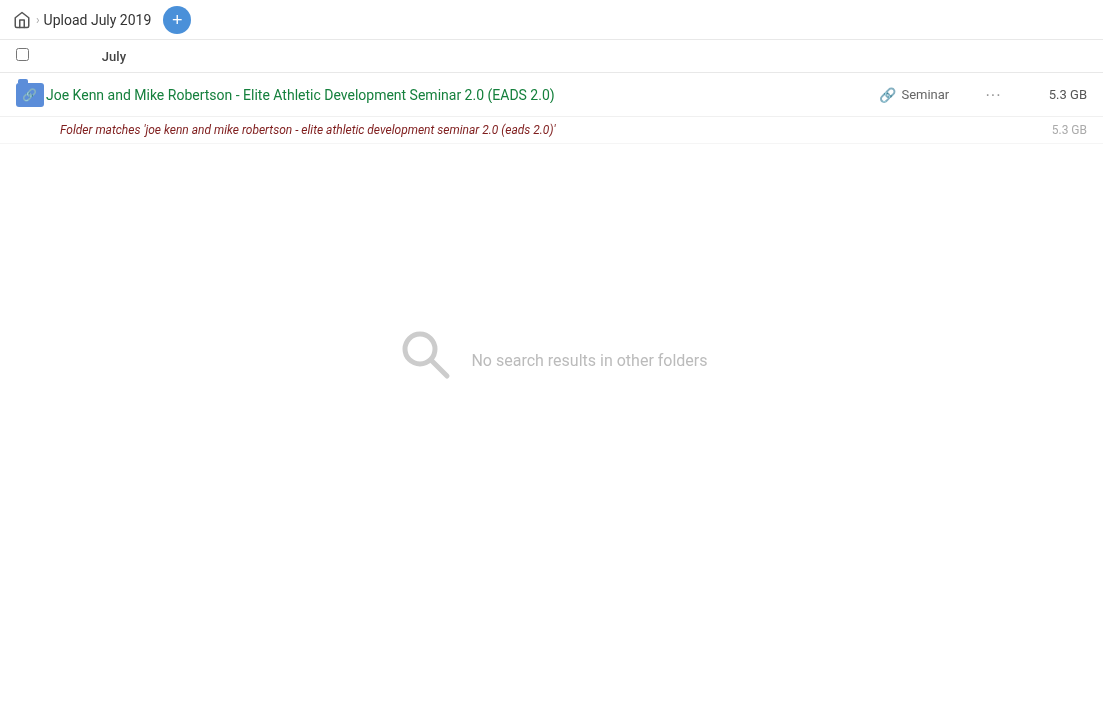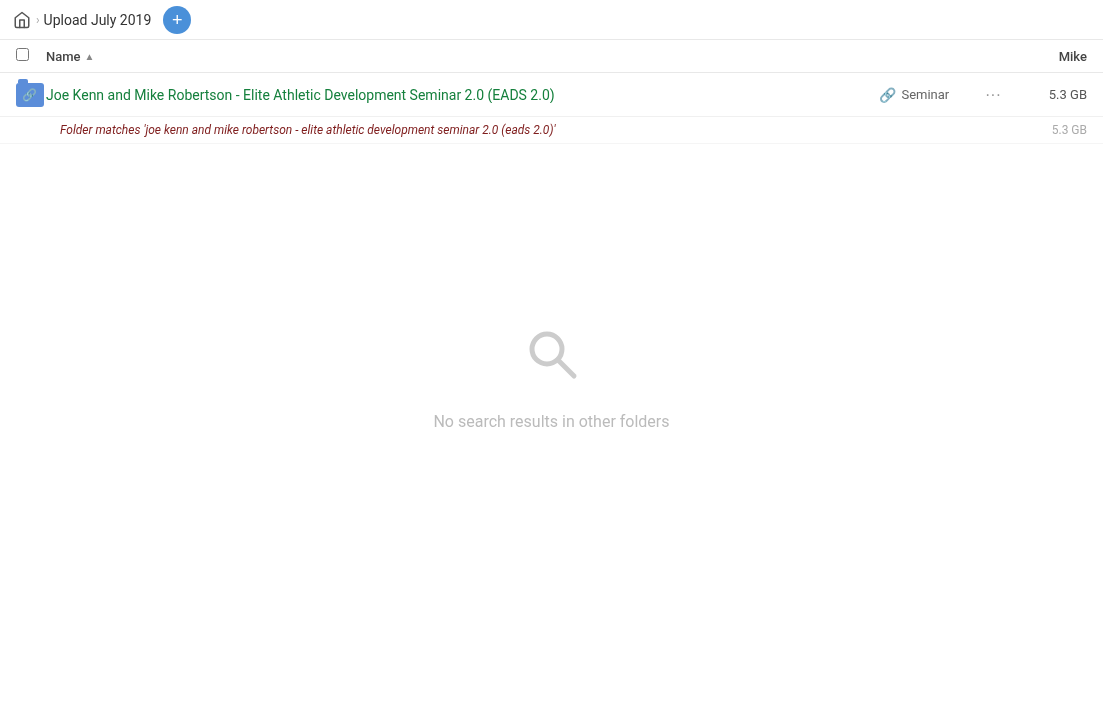--- a/index.html
+++ b/index.html
@@ -208,21 +208,21 @@
     .sub-match-size {
       width: 80px;
       text-align: right;
       font-size: 12px;
       color: #aaa;
     }
 
     
     .empty-state {
       display: flex;
-      flex-direction: column;
+      flex-direction: row;
       align-items: center;
       justify-content: center;
       padding-top: 180px;
       gap: 16px;
     }
 
     .empty-search-icon {
       color: #ccc;
       font-size: 48px;
       position: relative;
@@ -261,25 +261,21 @@
     <span class="breadcrumb-separator">›</span>
     <span class="breadcrumb-title">Upload July 2019</span>
     <button class="add-button">+</button>
   </div>
 </div>
 
 <div class="column-headers">
   <div class="col-checkbox">
     <input type="checkbox" style="">
   </div>
-  <div class="col-name">
-    <span>Name</span>
-    <span class="sort-arrow">▲</span>
-  </div>
-  <div class="col-size">Mike</div>
+  <div class="col-size">July</div>
 </div>
 
 <div class="file-row">
   <div class="file-icon">
     <div class="folder-icon-box">
       <span class="link-icon">🔗</span>
     </div>
   </div>
   <div class="file-name">Joe Kenn and Mike Robertson - Elite Athletic Development Seminar 2.0 (EADS 2.0)</div>
   <div class="shared-area">

